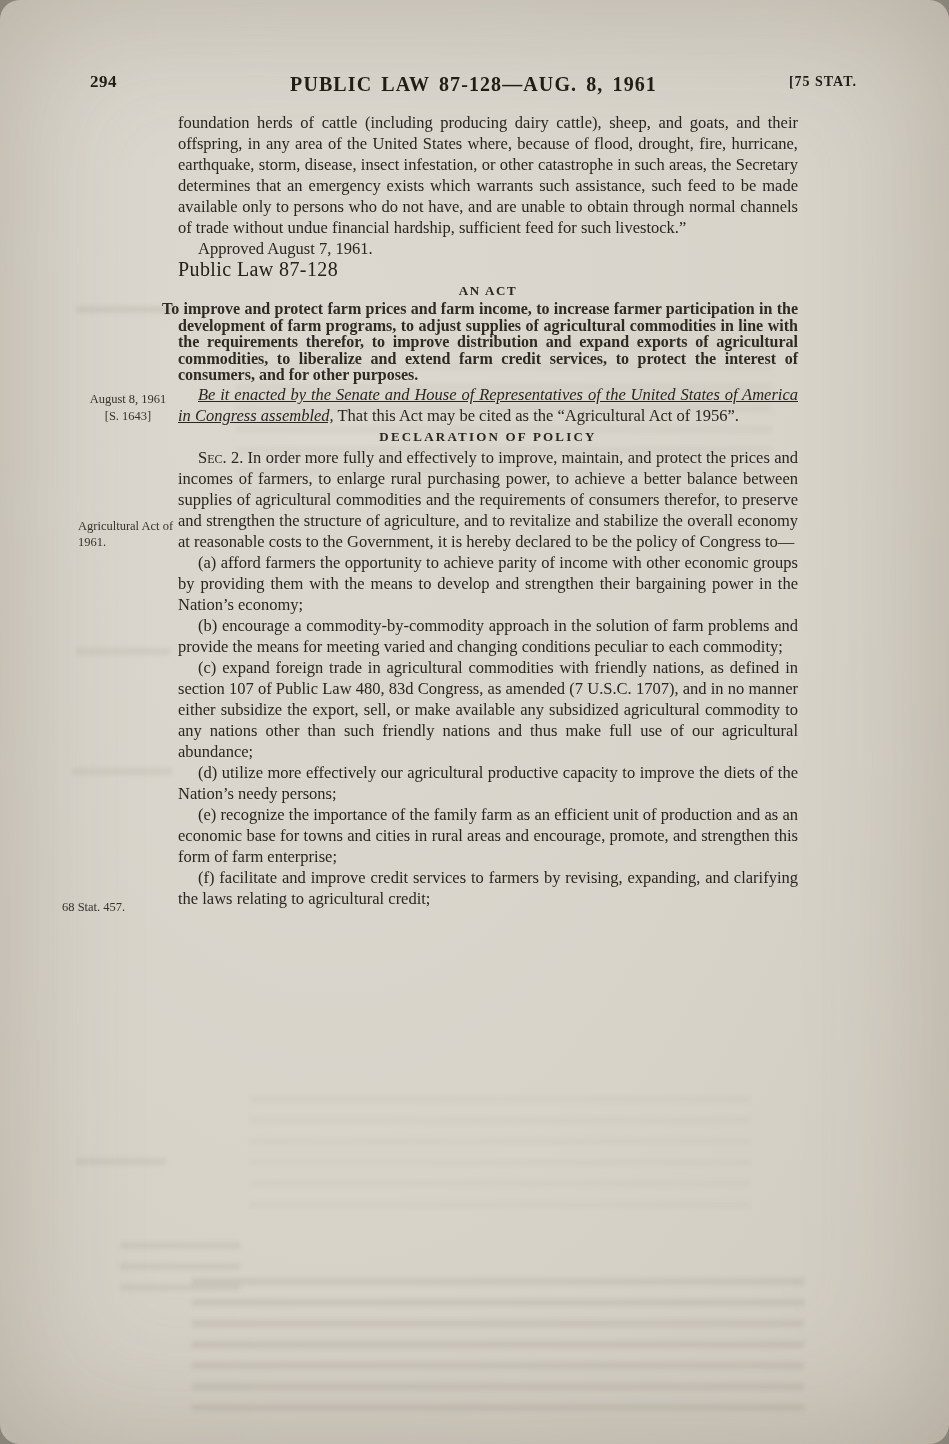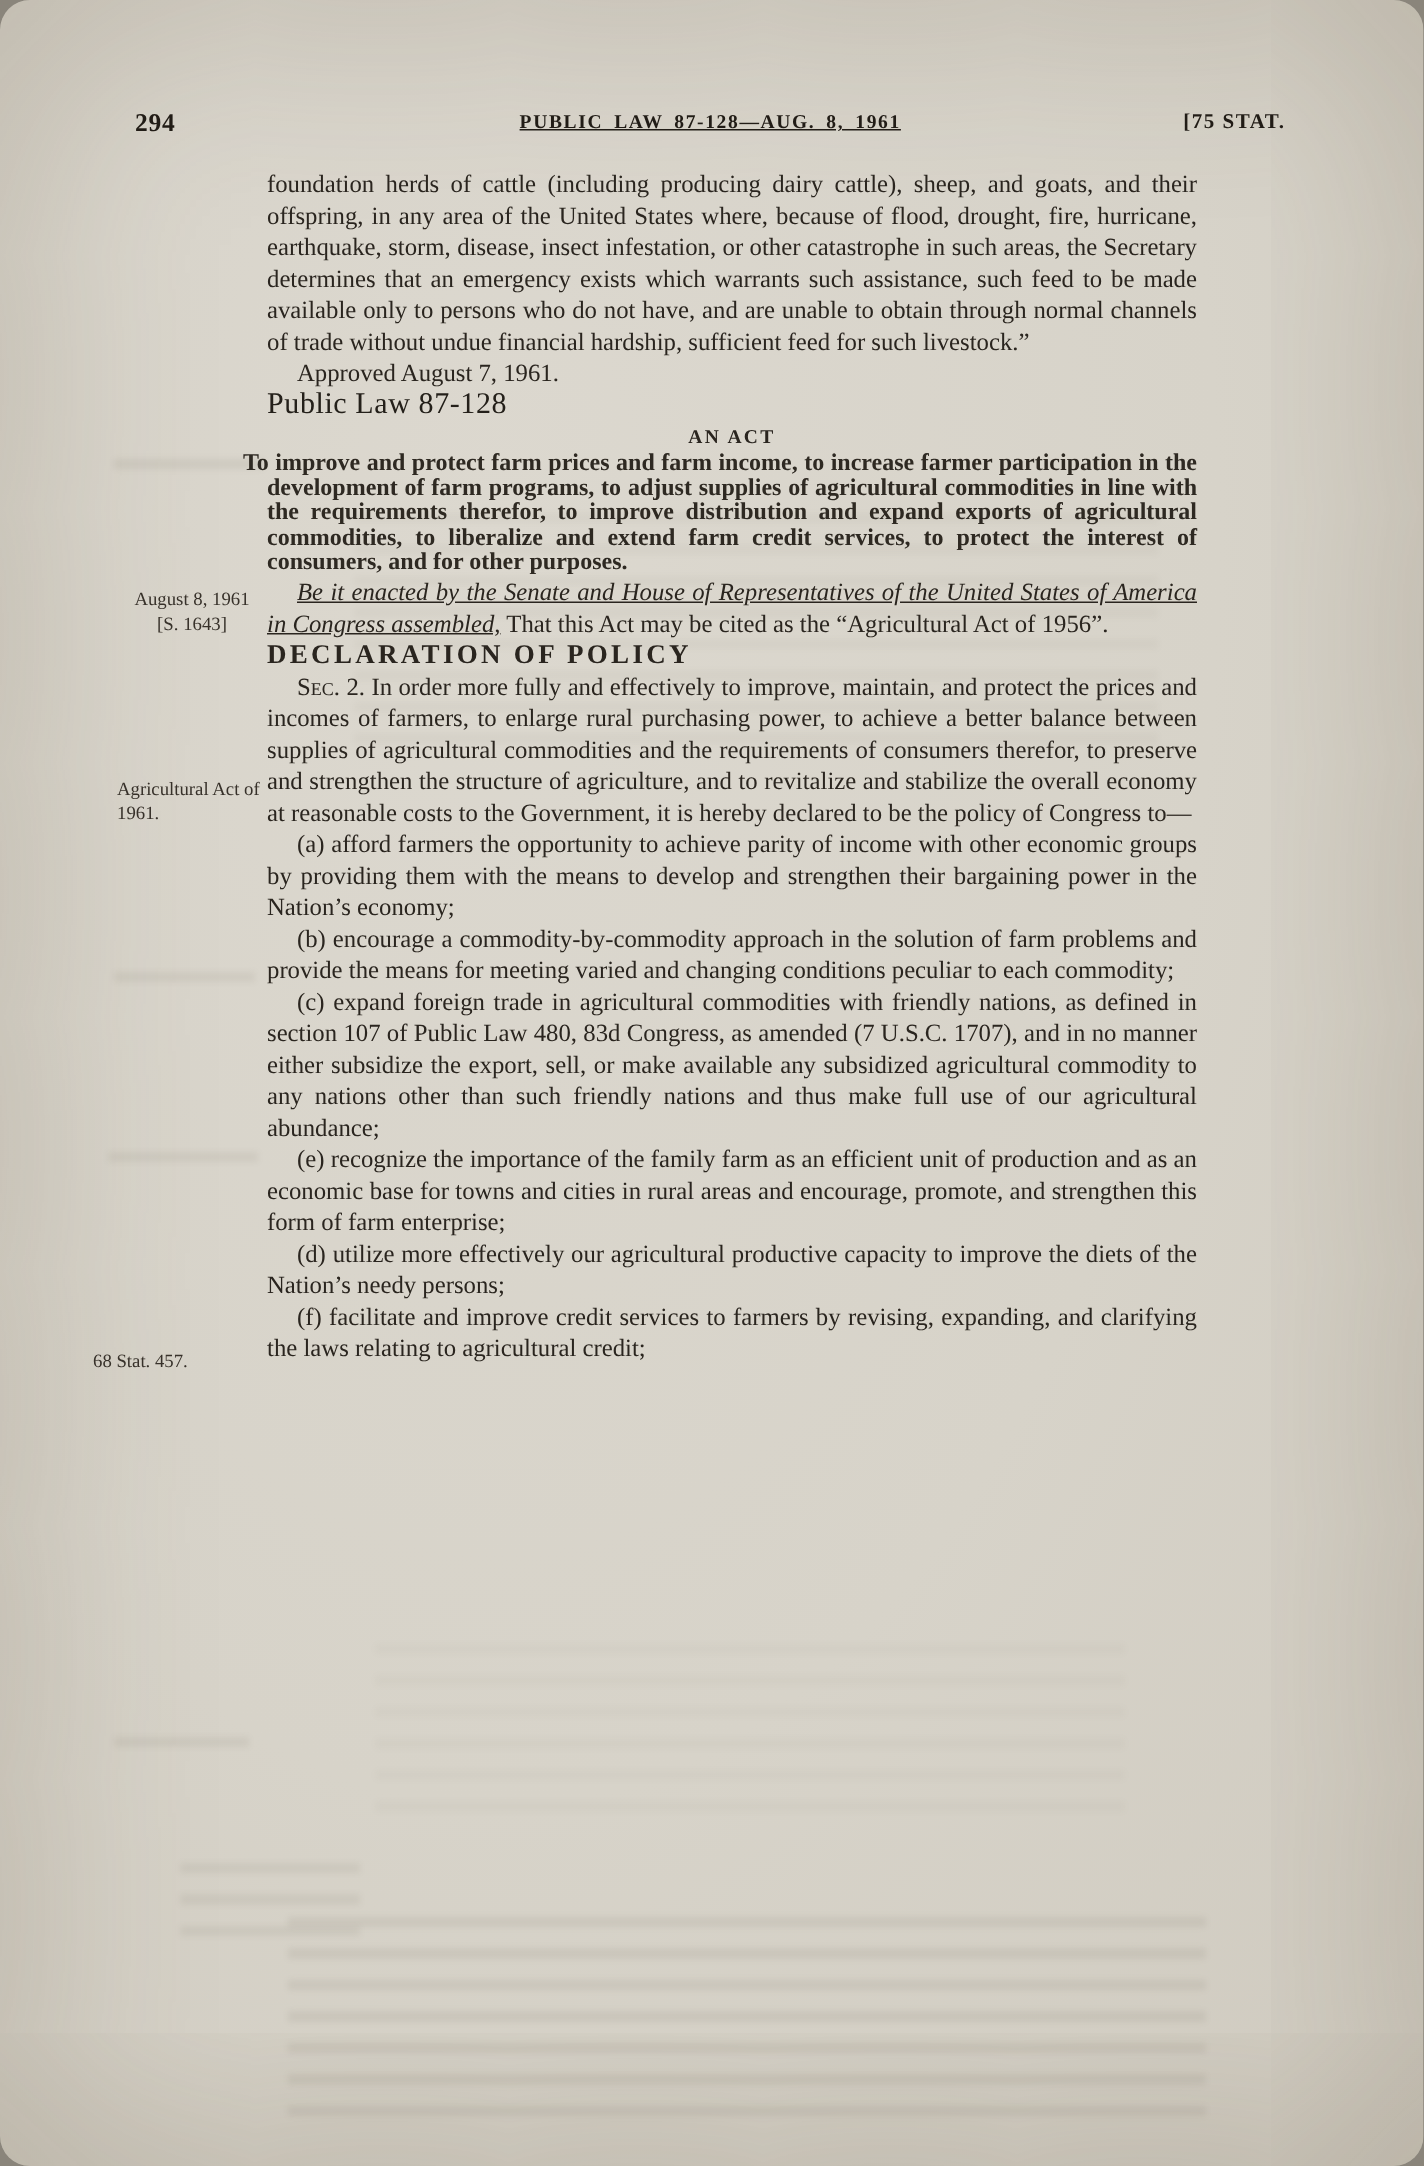--- a/index.html
+++ b/index.html
@@ -12,35 +12,35 @@
     background: radial-gradient(ellipse at 35% 25%, #dcd8cf 0%, #d7d3c9 55%, #cfcabf 100%);
     box-shadow: inset 0 0 140px rgba(92,80,58,0.28);
     overflow:hidden;
     color:#2a251f;
     border-radius:20px;
   }
 
   
   .running-head { position:absolute; top:72px; left:90px; right:92px; height:22px; font-weight:bold; color:#211c16; }
   .pg-num   { position:absolute; left:0; top:0; font-size:17px; letter-spacing:.5px; }
-  .run-title{ position:absolute; left:0; right:0; top:1px; text-align:center; font-size:13px; letter-spacing:1.1px; word-spacing:3px;text-decoration:underline; }
+  .run-title{ position:absolute; left:0; right:0; top:1px; text-align:center; font-size:20px; letter-spacing:1.1px; word-spacing:3px; }
   .stat-ref { position:absolute; right:0; top:2px; font-size:14px; letter-spacing:1px; }
 
   
   .column { position:absolute; left:178px; top:112px; width:620px; font-size:16.5px; line-height:21px; text-align:justify; }
   .column p, .column h1, .column h2, .column h3 { margin:0; padding:0; }
 
   .approved   { margin-top:14px; text-indent:20px; text-align:left; }
   .law-heading{ margin-top:28px; font-size:20px; font-weight:normal; letter-spacing:.4px; text-align:left; color:#24201a; }
   .an-act     { margin-top:18px; text-align:center; font-size:13px; font-weight:bold; letter-spacing:1.6px; }
   .long-title { margin-top:8px; font-size:16px; line-height:16.6px; font-weight:bold; color:#2e2922;
                 padding-left:16px; text-indent:-16px; }
   .enacting   { margin-top:13px; text-indent:20px; }
   .enacting em{ font-style:italic;text-decoration:underline; }
-  .center-head{ margin-top:22px; margin-bottom:13px; text-align:left; font-size:18px; font-weight:bold; letter-spacing:2.2px; }
+  .center-head{ margin-top:22px; margin-bottom:13px; text-align:center; font-size:13px; font-weight:bold; letter-spacing:2.2px; }
   .sec        { text-indent:20px; }
   .sub        { margin-left:28px; text-indent:20px; }
   .sc         { font-variant:small-caps; }
 
   
   .margin-note { position:absolute; font-size:12.5px; line-height:15.5px; color:#37312a; width:120px; }
   .note-date { top:392px; left:68px; text-align:center; }
   .note-date .bill-no { margin-top:1px; }
   .note-act  { top:519px; left:62px; text-align:left;margin-left:16px; }
   .note-stat { top:900px; left:62px; text-align:left; }
@@ -98,18 +98,18 @@
 
     <p class="enacting"><em>Be it enacted by the Senate and House of Representatives of the United States of America in Congress assembled,</em><span> That this Act may be cited as the “Agricultural Act of 1956”.</span></p>
 
     <h3 class="center-head">DECLARATION OF POLICY</h3>
 
     <p class="sec"><span class="sc">Sec. 2.</span><span> In order more fully and effectively to improve, maintain, and protect the prices and incomes of farmers, to enlarge rural purchasing power, to achieve a better balance between supplies of agricultural commodities and the requirements of consumers therefor, to preserve and strengthen the structure of agriculture, and to revitalize and stabilize the overall economy at reasonable costs to the Government, it is hereby declared to be the policy of Congress to—</span></p>
 
     <p class="sub">(a) afford farmers the opportunity to achieve parity of income with other economic groups by providing them with the means to develop and strengthen their bargaining power in the Nation’s economy;</p>
     <p class="sub">(b) encourage a commodity-by-commodity approach in the solution of farm problems and provide the means for meeting varied and changing conditions peculiar to each commodity;</p>
     <p class="sub">(c) expand foreign trade in agricultural commodities with friendly nations, as defined in section 107 of Public Law 480, 83d Congress, as amended (7 U.S.C. 1707), and in no manner either subsidize the export, sell, or make available any subsidized agricultural commodity to any nations other than such friendly nations and thus make full use of our agricultural abundance;</p>
+    <p class="sub">(d) utilize more effectively our agricultural productive capacity to improve the diets of the Nation’s needy persons;</p>
     <p class="sub">(e) recognize the importance of the family farm as an efficient unit of production and as an economic base for towns and cities in rural areas and encourage, promote, and strengthen this form of farm enterprise;</p>
-    <p class="sub">(d) utilize more effectively our agricultural productive capacity to improve the diets of the Nation’s needy persons;</p>
     <p class="sub">(f) facilitate and improve credit services to farmers by revising, expanding, and clarifying the laws relating to agricultural credit;</p>
 
   </main>
 </div>
 
 </body></html>

